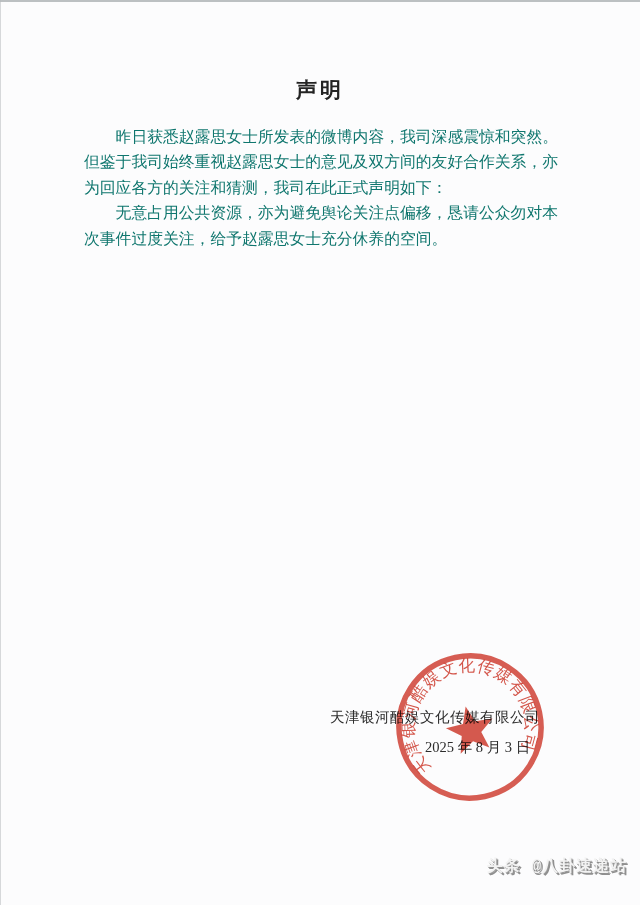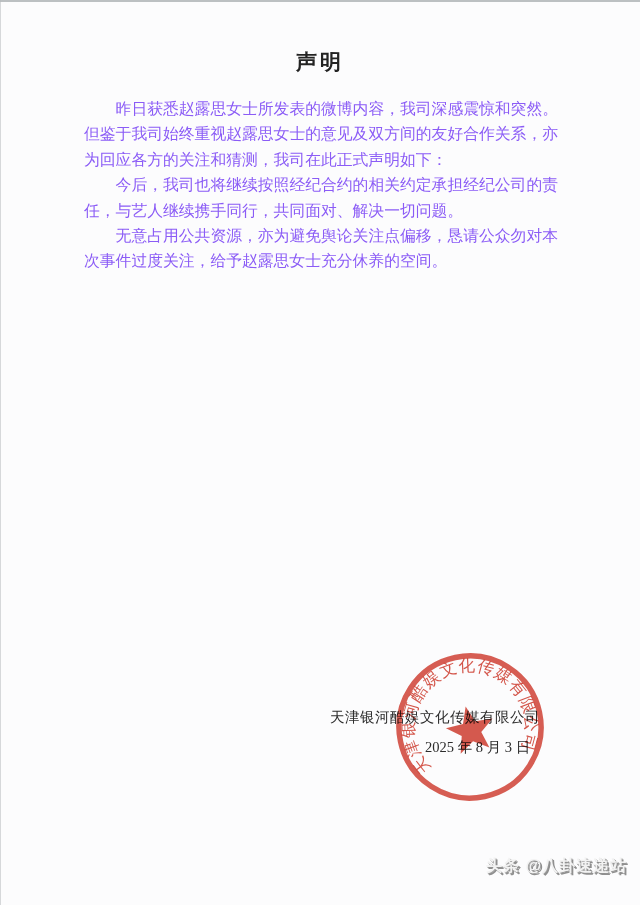--- a/index.html
+++ b/index.html
@@ -24,32 +24,32 @@
   }
   .scan-edge-left {
     position: absolute;
     top: 0; left: 0;
     width: 1px; height: 100%;
     background: #b6babd;
     opacity: .55;
   }
   .title {
     margin: 0;
-    padding-top: 48px;
+    padding-top: 76px;
     text-align: center;
     font-size: 21px;
     font-weight: 700;
     color: #232323;
     letter-spacing: 3px;
   }
   .doc-body {
     margin: 20px 82px 0 84px;
     font-size: 15.8px;
     line-height: 25.4px;
-    color: #8b5cf6;
+    color: #0f766e;
     text-align: justify;
   }
   .doc-body p {
     margin: 0;
     text-indent: 2em;
   }
   .signature-company {
     position: absolute;
     top: 708px;
     right: 100px;
@@ -73,41 +73,40 @@
     height: 154px;
     transform: rotate(-12deg);
     mix-blend-mode: multiply;
     opacity: .92;
   }
   .seal svg { width: 100%; height: 100%; }
   .watermark {
     position: absolute;
     top: 856px;
     right: 13px;
-    font-family: Liberation Sans, sans-serif;
+    font-family: Liberation Mono, monospace;
     font-weight: bold;
     font-size: 16px;
     letter-spacing: 1px;
     color: #f2f2f2;
     text-shadow: 2px 2px 0 #8f8f8f, 1px 1px 0 #a5a5a5;
   }
 </style>
 </head>
 <body>
 
 <div class="page">
 
   <div class="scan-edge-top"></div>
   <div class="scan-edge-left"></div>
 
   <h1 class="title">声明</h1>
 
   <div class="doc-body">
     <p>昨日获悉赵露思女士所发表的微博内容，我司深感震惊和突然。但鉴于我司始终重视赵露思女士的意见及双方间的友好合作关系，亦为回应各方的关注和猜测，我司在此正式声明如下：</p>
-    <p>今后，我司也将继续按照经纪合约的相关约定承担经纪公司的责任，与艺人继续携手同行，共同面对、解决一切问题。</p>
     <p>无意占用公共资源，亦为避免舆论关注点偏移，恳请公众勿对本次事件过度关注，给予赵露思女士充分休养的空间。</p>
   </div>
 
   <div class="signature-company">天津银河酷娱文化传媒有限公司</div>
 
   <div class="signature-date">2025 年 8 月 3 日</div>
 
   <div class="seal">
     <svg viewBox="0 0 154 154" xmlns="http://www.w3.org/2000/svg">
       <circle cx="77" cy="77" r="71" fill="none" stroke="#cf382a" stroke-width="5.5" opacity="0.88"></circle>

